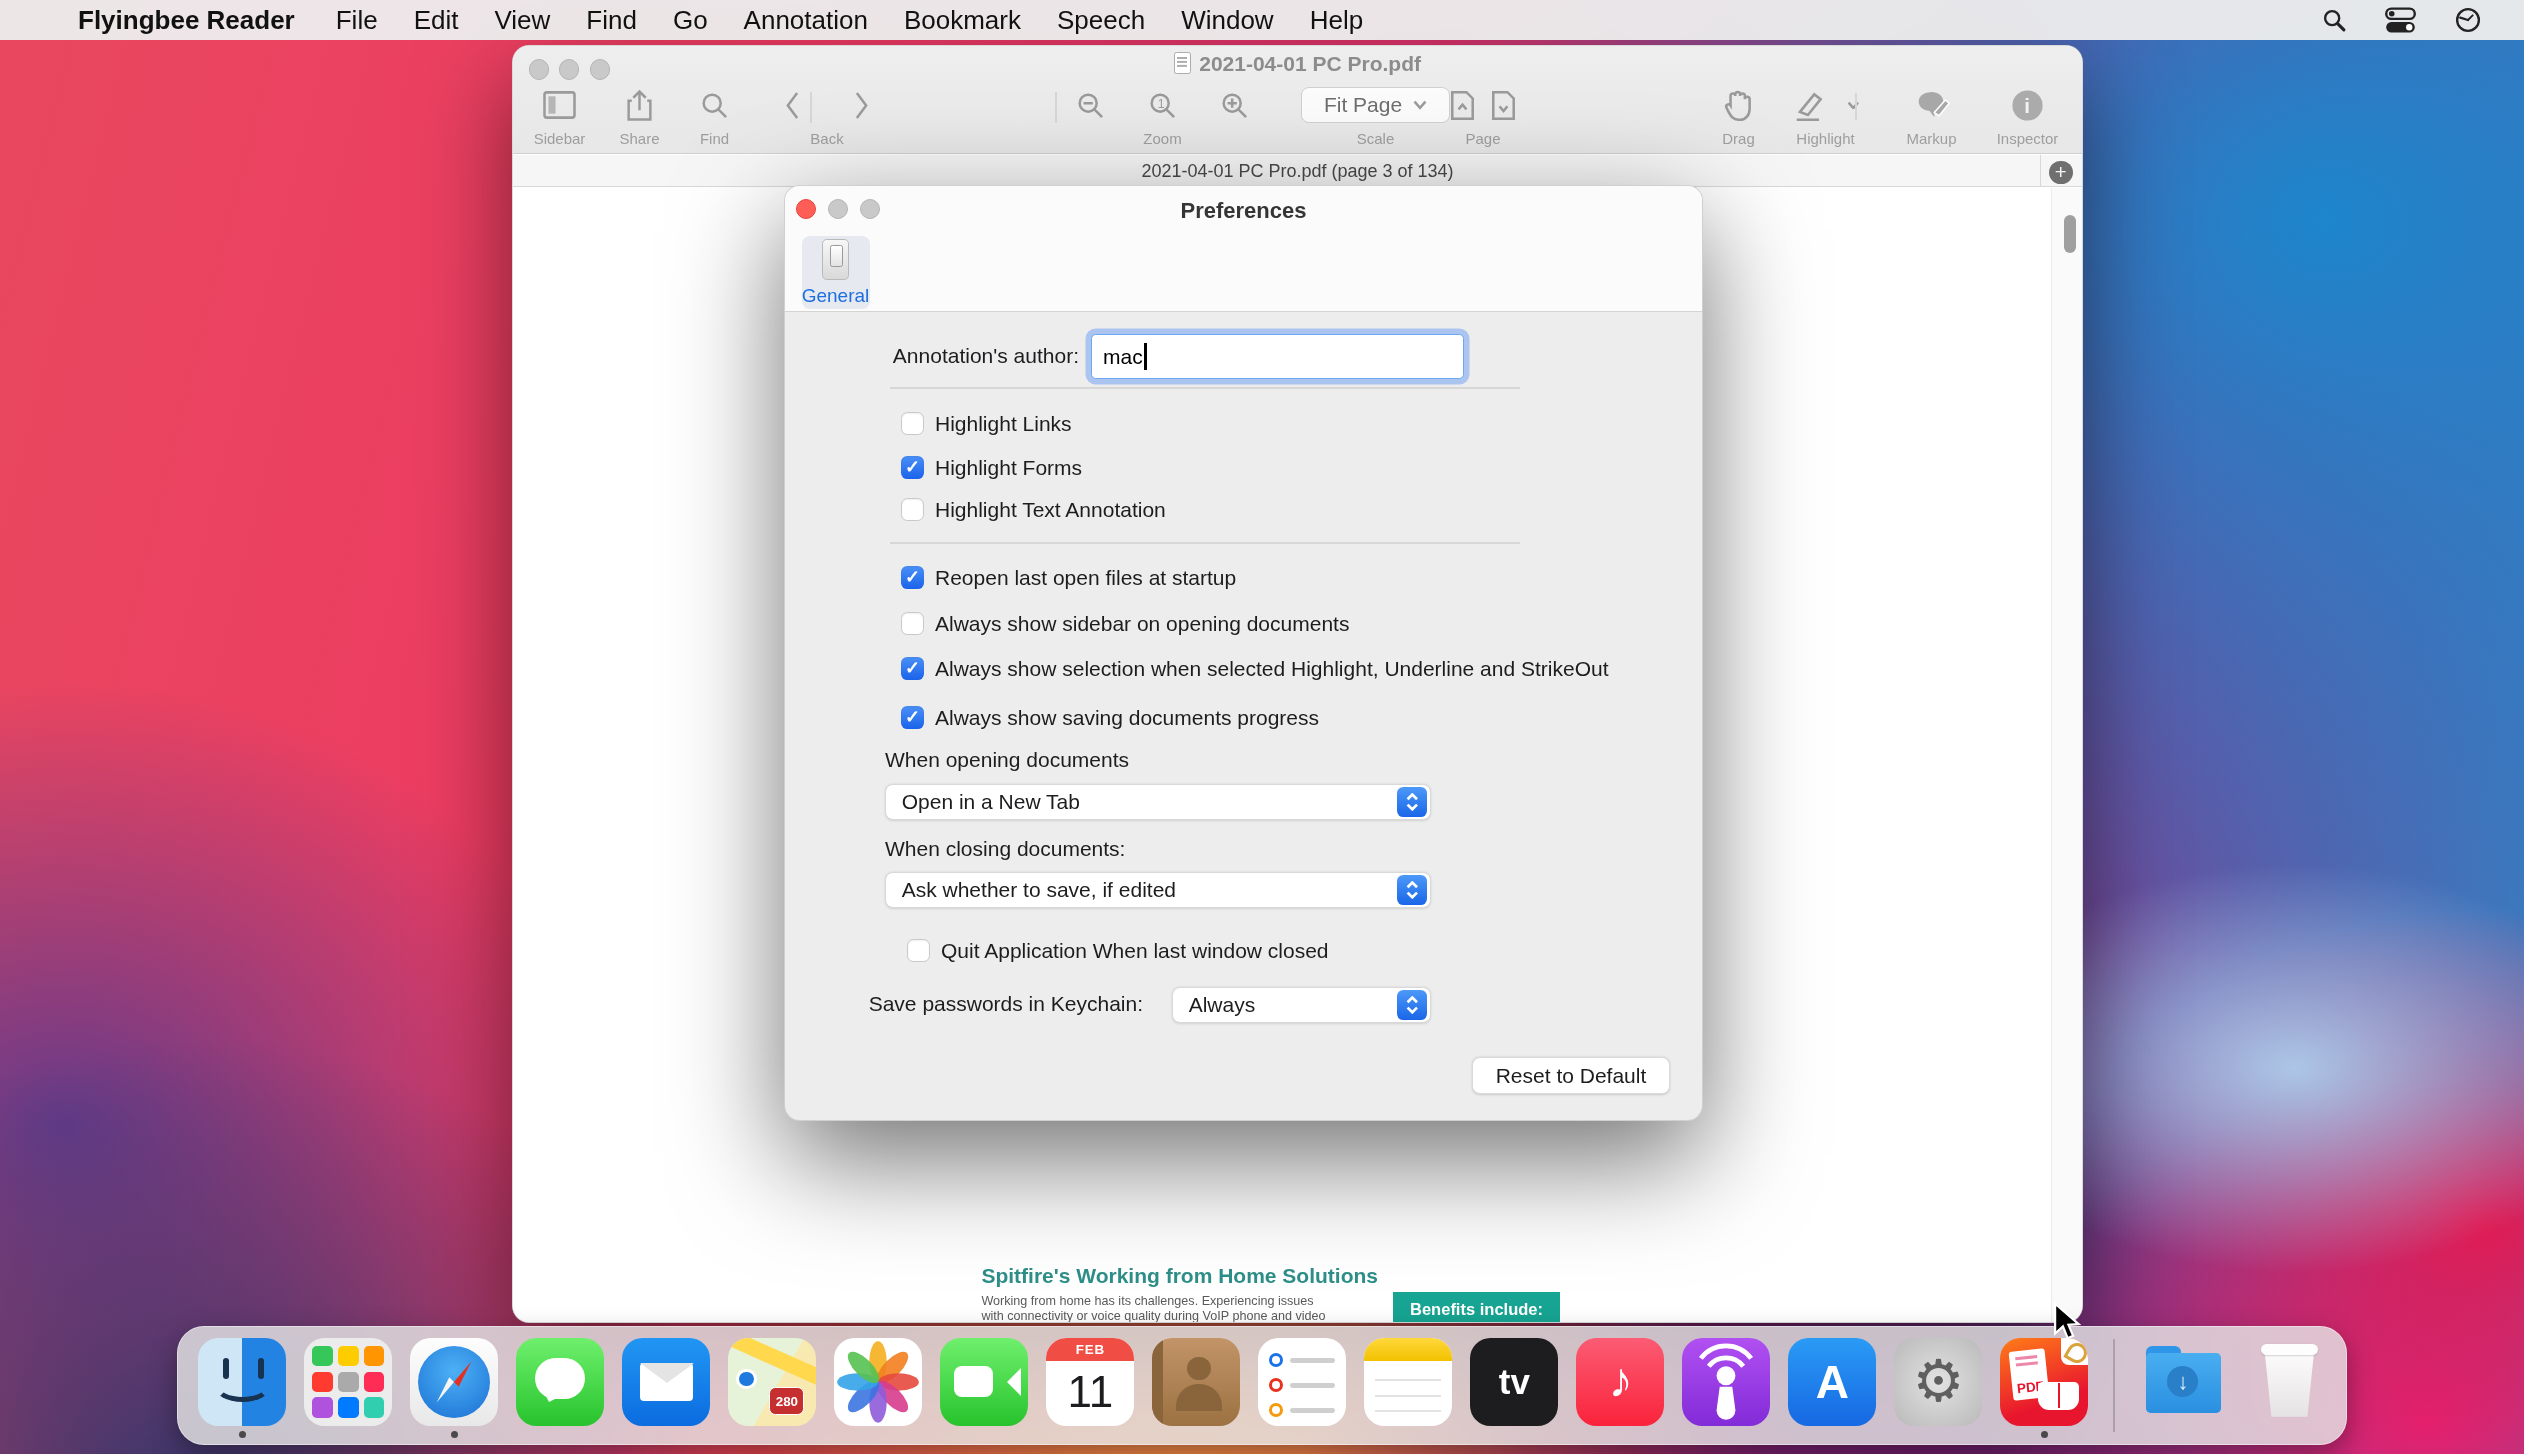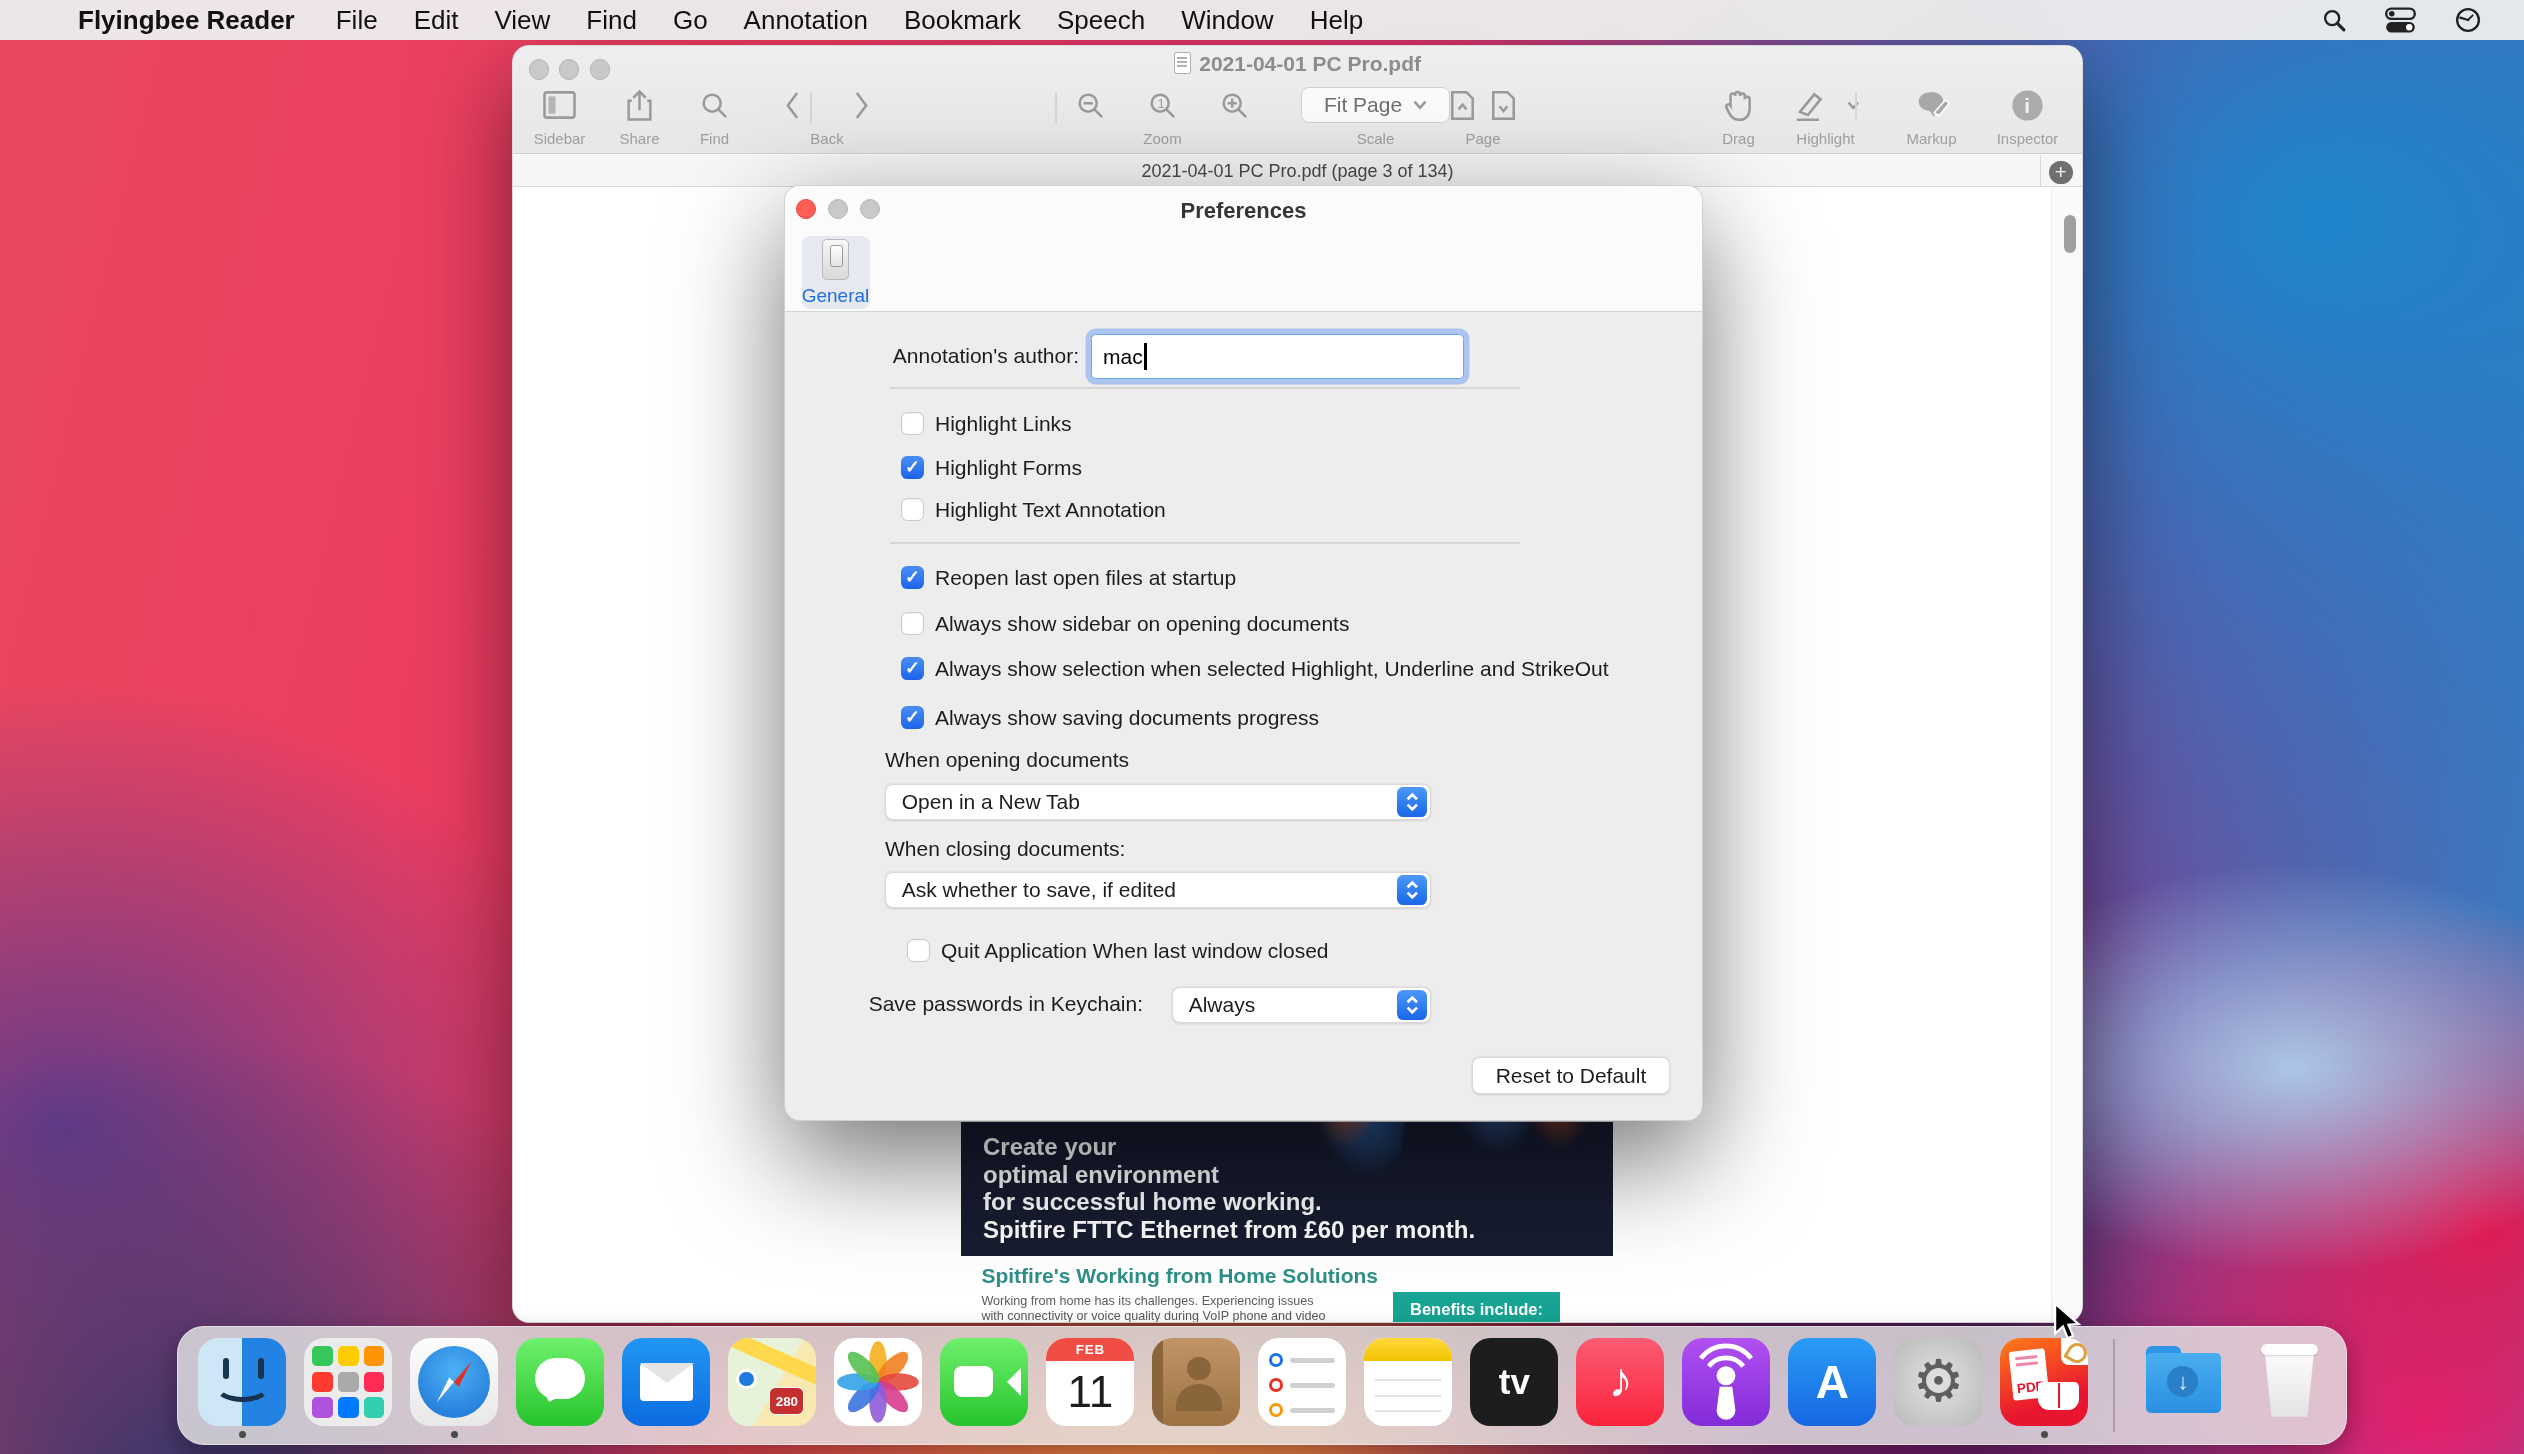--- a/index.html
+++ b/index.html
@@ -393,30 +393,20 @@
     </div>
   </div>
 
   <div id="tabbar">
     <div class="tabtext">2021-04-01 PC Pro.pdf (page 3 of 134)</div>
     <div class="tabdiv"></div>
     <div class="plusbtn">+</div>
   </div>
 
   <div id="docarea">
-    <div id="banner">
-      <div class="fin fin1"></div>
-      <div class="fin fin2"></div>
-      <div class="headline">
-        <div>Create your</div>
-        <div>optimal environment</div>
-        <div>for successful home working.</div>
-        <div>Spitfire FTTC Ethernet from £60 per month.</div>
-      </div>
-    </div>
     <div id="adwhite">
       <div class="h">Spitfire's Working from Home Solutions</div>
       <div class="b">
         <div>Working from home has its challenges. Experiencing issues</div>
         <div>with connectivity or voice quality during VoIP phone and video</div>
       </div>
       <div class="btn">Benefits include:</div>
     </div>
     <div id="scrolltrack">
       <div id="scrollthumb"></div>

